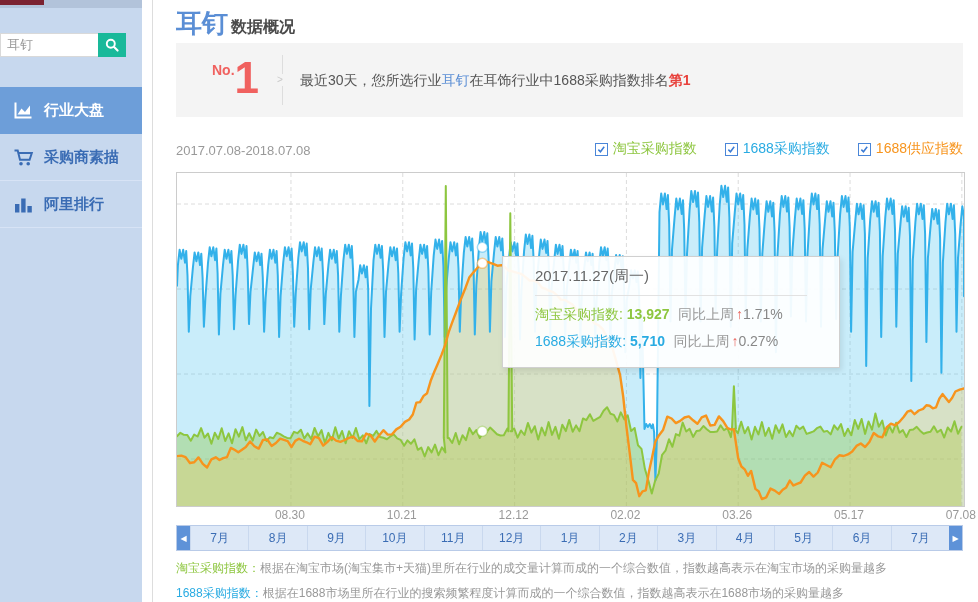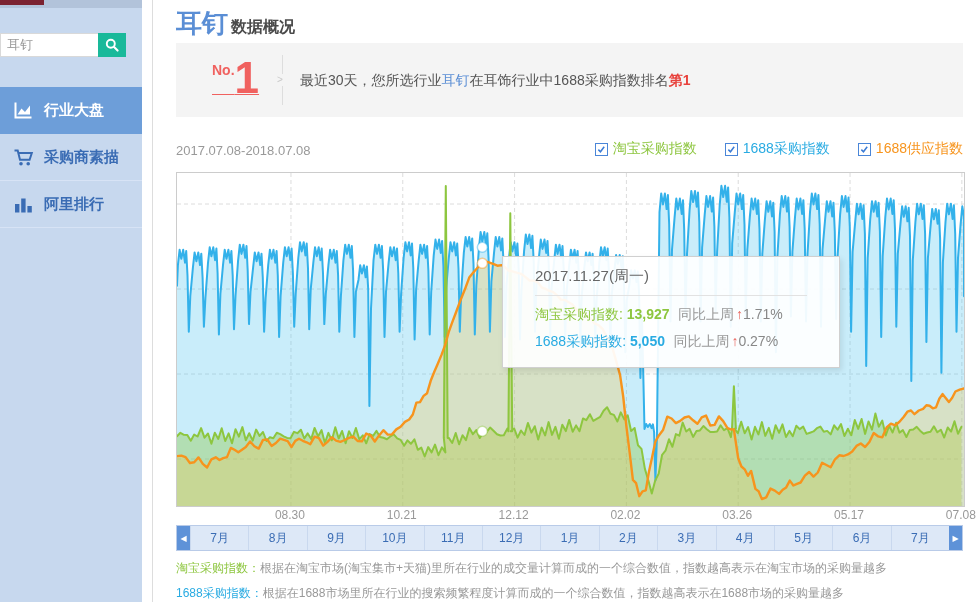--- a/index.html
+++ b/index.html
@@ -19,21 +19,21 @@
       color:#3a6cb4;font-size:15px;font-weight:bold;border-bottom:1px solid #d7e3f5;cursor:pointer;}
   .menu-item.active{background:#6d9ed9;color:#fff;border-bottom-color:#6d9ed9;}
   .menu-item .mi{width:21px;height:21px;flex:0 0 21px;}
   .menu-item .mi svg{width:100%;height:100%;display:block;}
   .v-divider{position:absolute;left:152px;top:0;width:1px;height:602px;background:#ddd;}
   
   .title-row{position:absolute;left:176px;top:6px;white-space:nowrap;}
   .title-kw{font-size:26px;font-weight:bold;color:#5a8ed5;}
   .title-sub{font-size:16px;font-weight:bold;color:#4a4a4a;margin-left:3px;}
   .banner{position:absolute;left:176px;top:43px;width:787px;height:74px;background:#f4f4f4;}
-  .banner-no{position:absolute;left:36px;top:13px;color:#f0615f;white-space:nowrap;text-decoration:underline;}
+  .banner-no{position:absolute;left:36px;top:13px;color:#f0615f;white-space:nowrap;}
   .banner-no .no{font-size:14px;font-weight:bold;vertical-align:18px;}
   .banner-no .rank{font-size:44px;font-weight:bold;line-height:44px;}
   .banner-sep{position:absolute;left:106px;top:12px;height:50px;width:1px;background:#ddd;}
   .banner-chev{position:absolute;left:-5px;top:19px;color:#c9c9c9;font-size:10px;background:#f4f4f4;line-height:12px;}
   .banner-text{position:absolute;left:124px;top:29px;font-size:14px;color:#555;}
   .banner-text .kw{color:#5a8ed5;}
   .banner-text .rk{color:#e8413c;font-weight:bold;}
   
   .date-range{position:absolute;left:176px;top:143px;font-size:13px;color:#999;}
   .legend{position:absolute;left:176px;top:140px;width:787px;display:flex;justify-content:flex-end;gap:28px;}
@@ -181,21 +181,21 @@
       <circle cx="305.3387978142076" cy="258.1985322580645" r="5" fill="#fff" stroke="#8dc63f" stroke-opacity="0.45" stroke-width="1.5"></circle>
       <circle cx="305.3387978142076" cy="74.28461538461539" r="5" fill="#fff" stroke="#33b1ea" stroke-opacity="0.45" stroke-width="1.5"></circle>
       <circle cx="305.3387978142076" cy="90.35399999999998" r="5" fill="#fff" stroke="#f7941d" stroke-opacity="0.45" stroke-width="1.5"></circle>
     </svg>
 </div>
 
 <div class="tooltip">
   <div class="tt-title">2017.11.27(周一)</div>
   <div id="tt-rows">
       <div class="tt-row"><span style="color:#8dc63f">淘宝采购指数: </span><span class="tt-val" style="color:#8dc63f">13,927</span><span class="tt-cmp"> 同比上周</span><span class="tt-arrow">↑</span><span class="tt-pct">1.71%</span></div>
-      <div class="tt-row"><span style="color:#29abe2">1688采购指数: </span><span class="tt-val" style="color:#29abe2">5,050</span><span class="tt-cmp"> 同比上周</span><span class="tt-arrow">↑</span><span class="tt-pct">0.27%</span></div>
+      <div class="tt-row"><span style="color:#29abe2">1688采购指数: </span><span class="tt-val" style="color:#29abe2">5,710</span><span class="tt-cmp"> 同比上周</span><span class="tt-arrow">↑</span><span class="tt-pct">0.27%</span></div>
     </div>
 </div>
 
 <div class="x-labels" id="xlabels">
     <span style="left: 113.964px;">08.30</span>
     <span style="left: 225.779px;">10.21</span>
     <span style="left: 337.593px;">12.12</span>
     <span style="left: 449.407px;">02.02</span>
     <span style="left: 561.221px;">03.26</span>
     <span style="left: 673.036px;">05.17</span>

